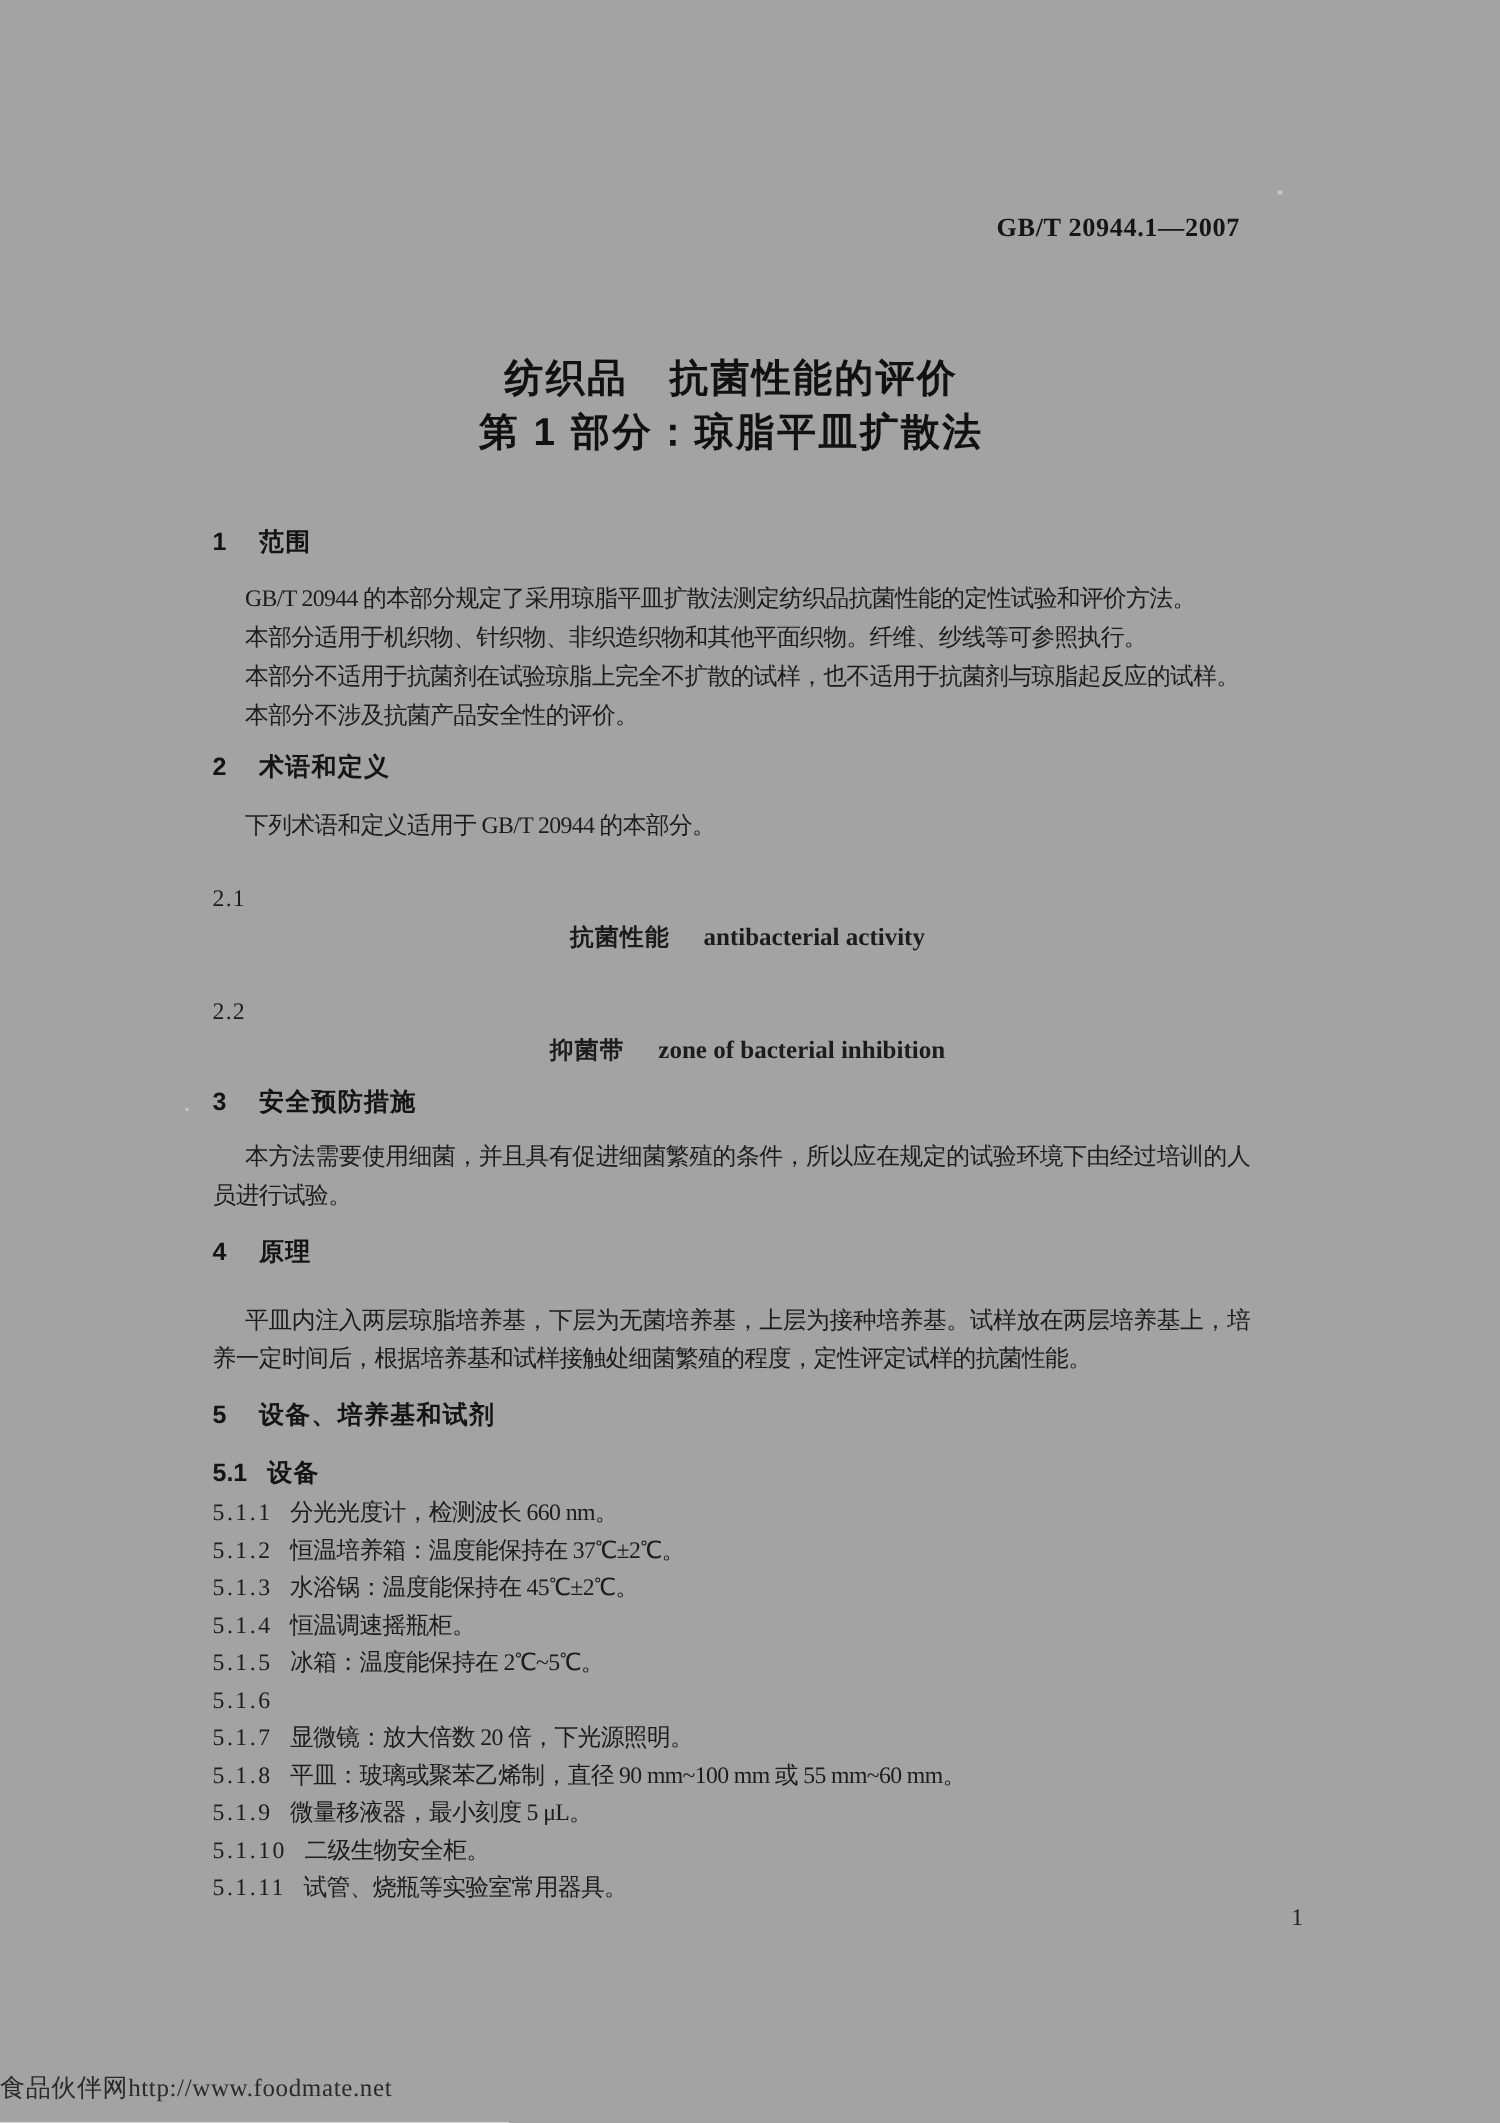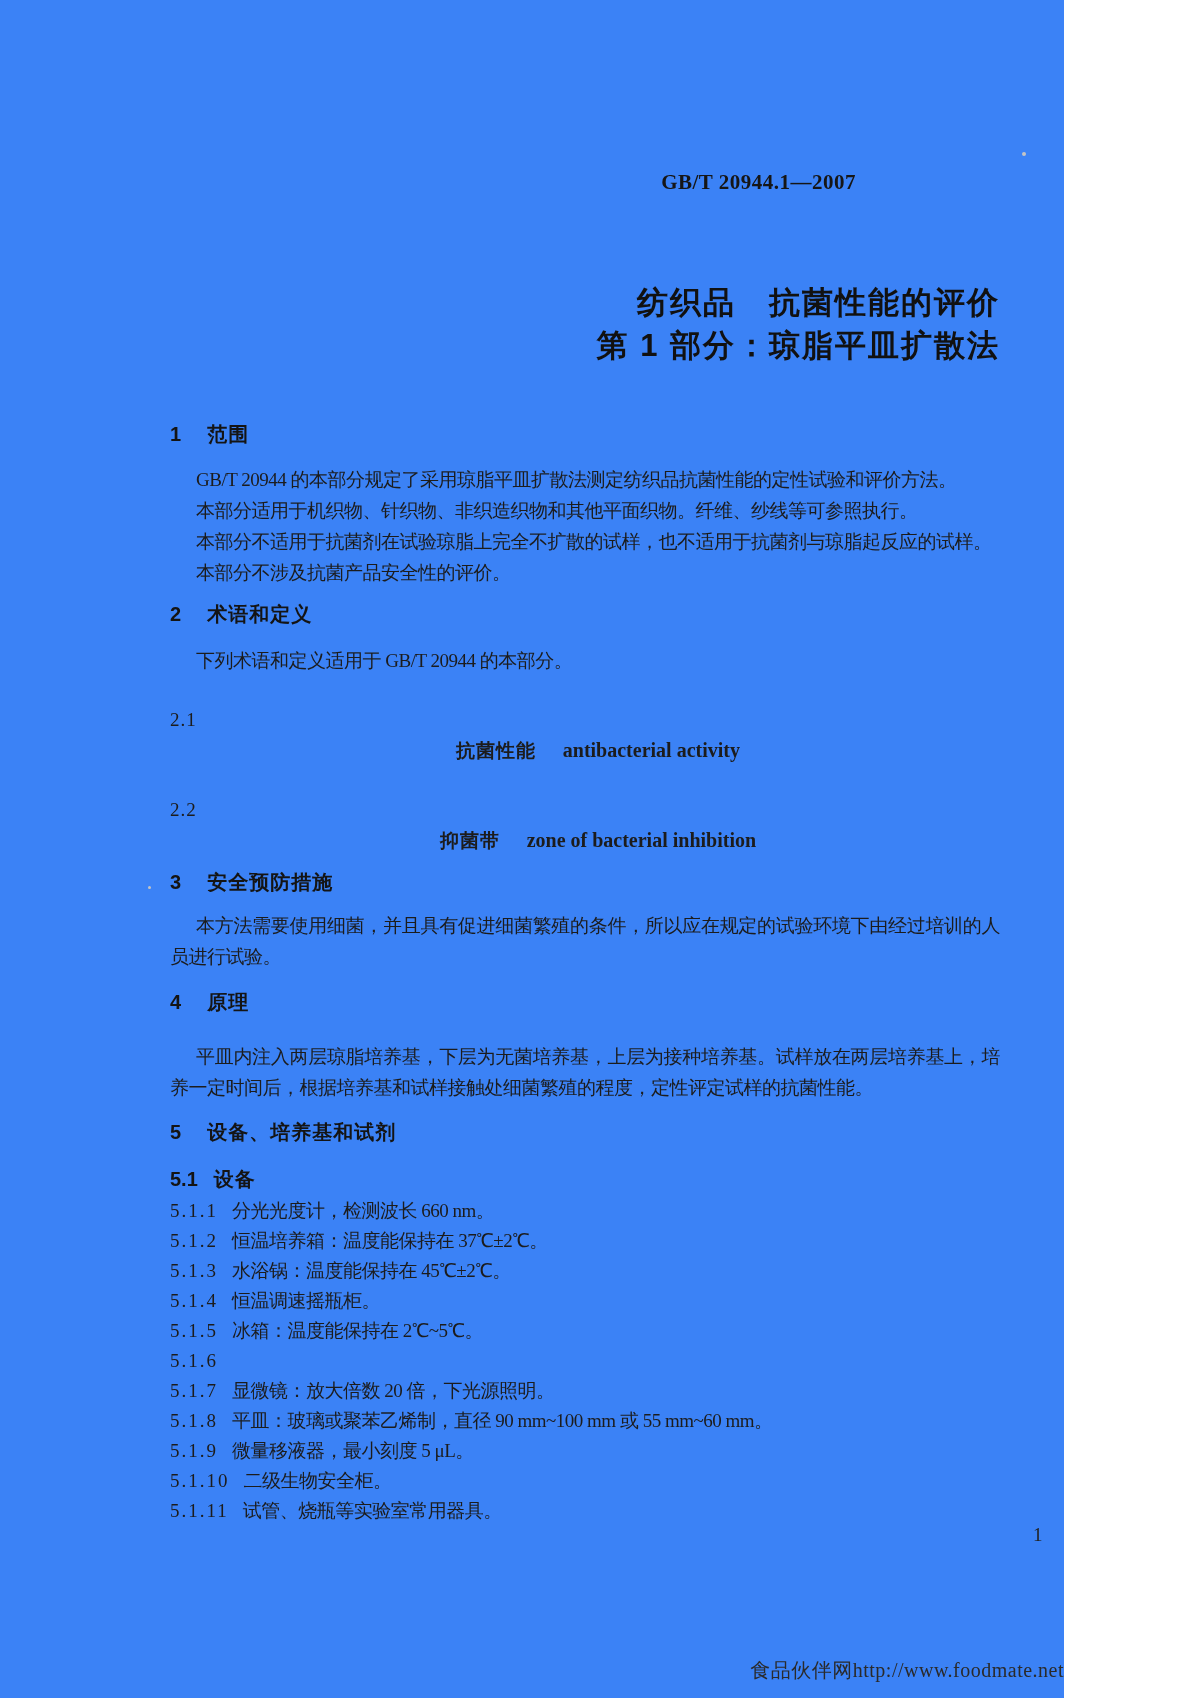--- a/index.html
+++ b/index.html
@@ -1,40 +1,40 @@
 <!DOCTYPE html>
 <html><head>
 <meta charset="utf-8">
 <style>
   html, body { margin: 0; padding: 0; background: #ffffff; }
   .page {
     position: relative;
-    width: 1064px;
+    width: 1200px;
     height: 1698px;
-    background: #3b82f6;
+    background: #a3a3a3;
     color: #1c1c1c;
     overflow: hidden;
     font-family: "Liberation Serif", serif;
   }
   .doc-number {
     position: absolute;
     top: 170px;
     right: 208px;
     font-family: "Liberation Serif", serif;
     font-weight: bold;
     font-size: 21px;
     letter-spacing: 0.5px;
     color: #161616;
   }
   .title-block {
     position: absolute;
     top: 281px;
     left: 170px;
     width: 830px;
-    text-align: right;
+    text-align: center;
     font-family: "Liberation Sans", sans-serif;
     font-weight: bold;
     font-size: 31px;
     line-height: 43px;
     letter-spacing: 2px;
     color: #111;
   }
   .content {
     position: absolute;
     left: 170px;
@@ -113,21 +113,21 @@
     top: 1524px;
     left: 1033px;
     font-size: 19px;
     color: #222;
   }
   .footer {
     position: absolute;
     top: 1657px;
     left: 0;
     width: 100%;
-    text-align: right;
+    text-align: left;
     font-size: 20px;
     letter-spacing: 0.5px;
     color: #2a2a2a;
   }
   .speck { position: absolute; background: #c4c4c4; border-radius: 50%; }
   .speck-1 { top: 152px; left: 1022px; width: 4px; height: 4px; }
   .speck-2 { top: 886px; left: 148px; width: 3px; height: 3px; }
 </style>
 </head>
 <body>

